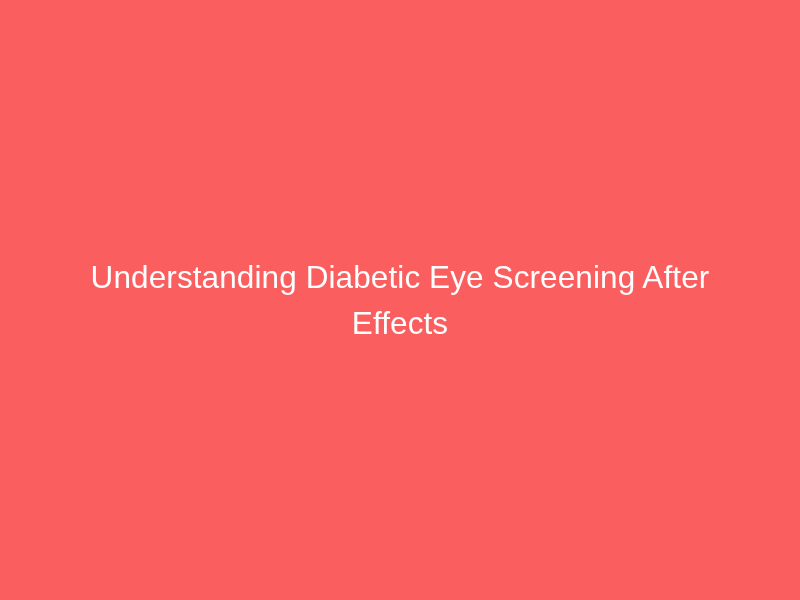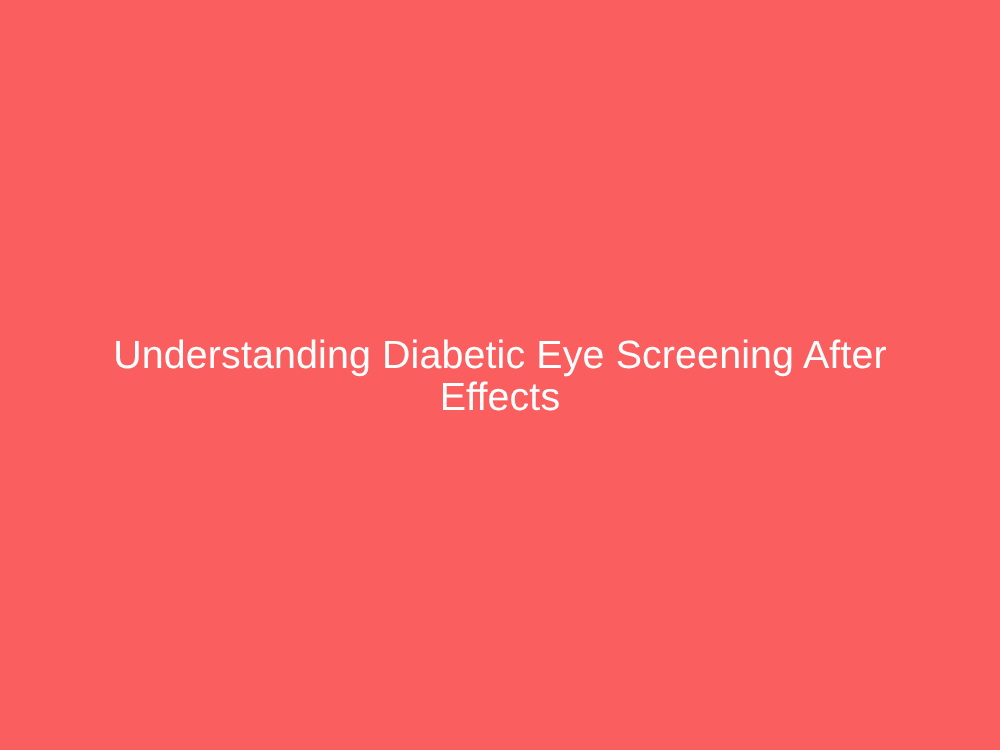--- a/index.html
+++ b/index.html
@@ -36,21 +36,21 @@
     padding: 0;
     margin: 0;
   }
 
   .hero-title {
     margin: 16px;
     padding: 0;
     font-family: "Liberation Sans", sans-serif;
     font-size: 31.5px;
     font-weight: 400;
-    line-height: 34px;
+    line-height: 46px;
     letter-spacing: 0.1px;
     color: #fefefe;
     text-align: center;
     word-wrap: break-word;
   }
 </style>
 </head>
 <body>
 
 <div class="hero-card" style="background-color: rgb(251, 94, 94);">

